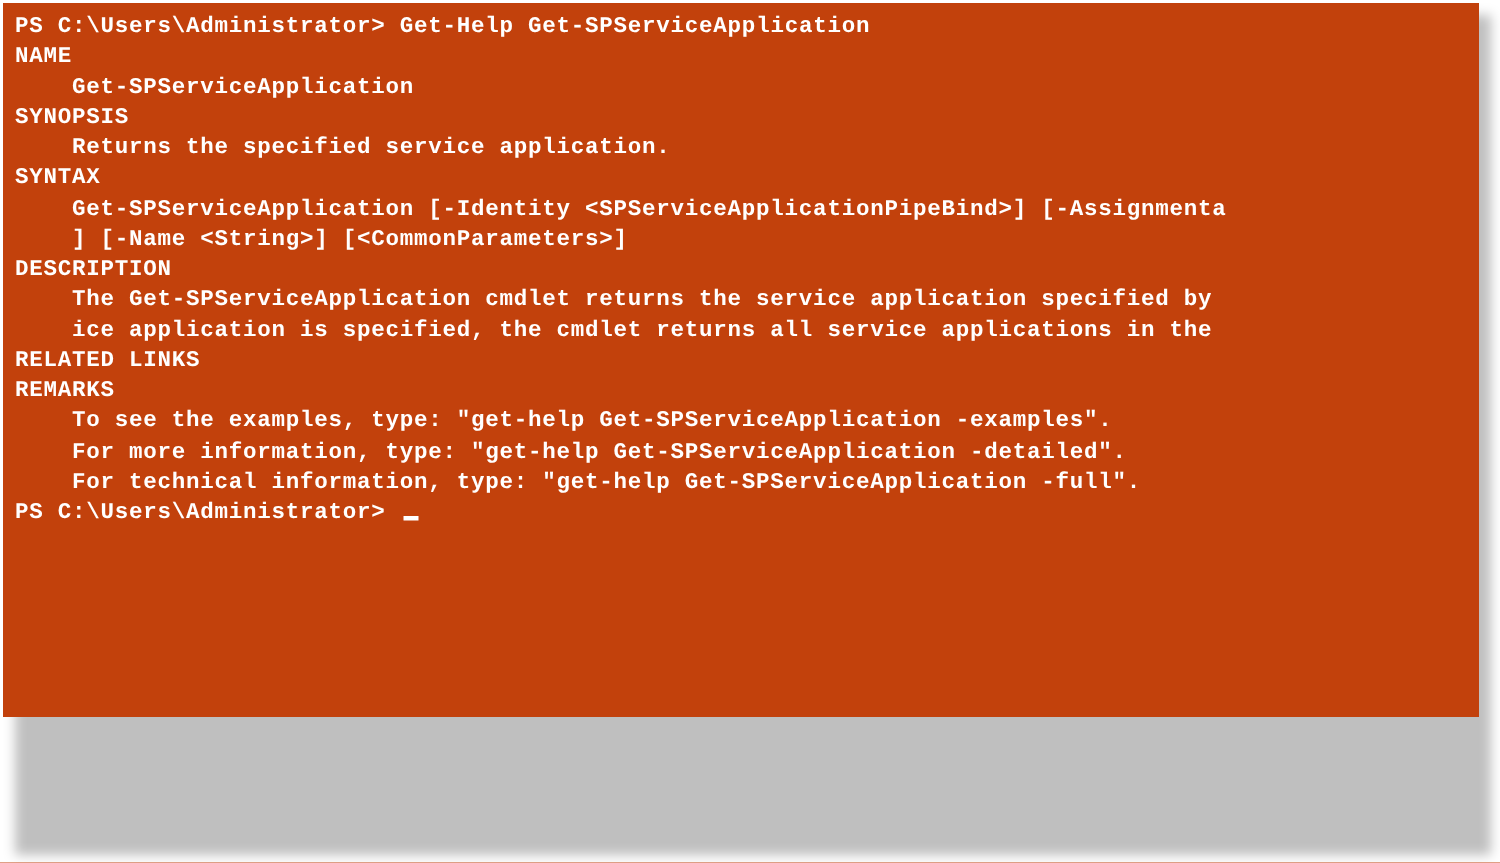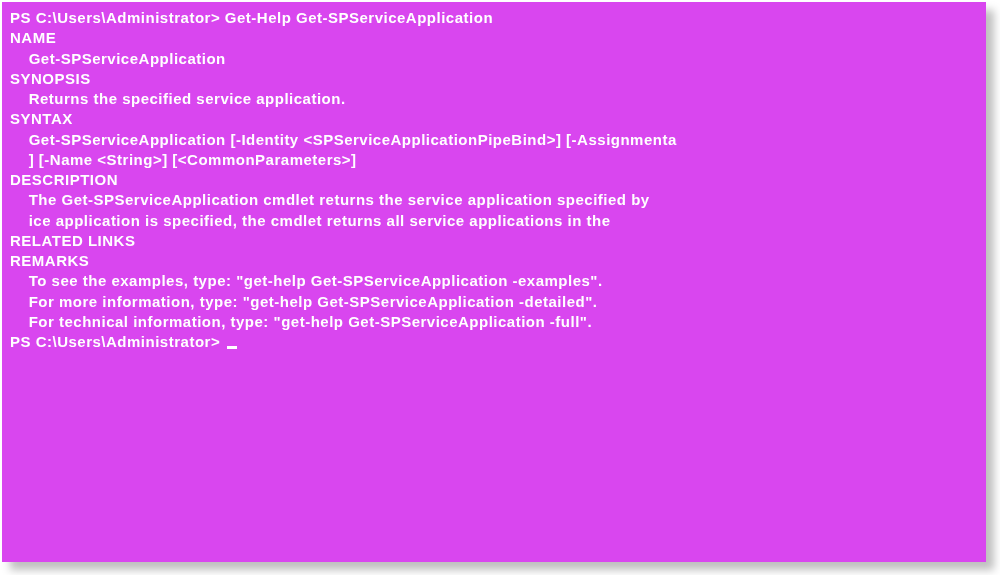--- a/index.html
+++ b/index.html
@@ -8,30 +8,30 @@
       box-sizing: border-box;
     }
     body {
       background: #ffffff;
       width: 1000px;
       height: 575px;
       overflow: hidden;
       position: relative;
     }
     .terminal {
-      background: #d946ef;
+      background: #c2410c;
       color: #ffffff;
-      font-family: Liberation Sans, sans-serif;
+      font-family: Liberation Mono, monospace;
       font-size: 15px;
       font-weight: bold;
       line-height: 1.35;
       padding: 6px 8px;
       white-space: pre;
       width: 984px;
-      height: 560px;
+      height: 476px;
       overflow: hidden;
       letter-spacing: 0.5px;
       position: relative;
     }
     .shadow {
       position: absolute;
       top: 10px;
       left: 10px;
       width: 984px;
       height: 560px;

